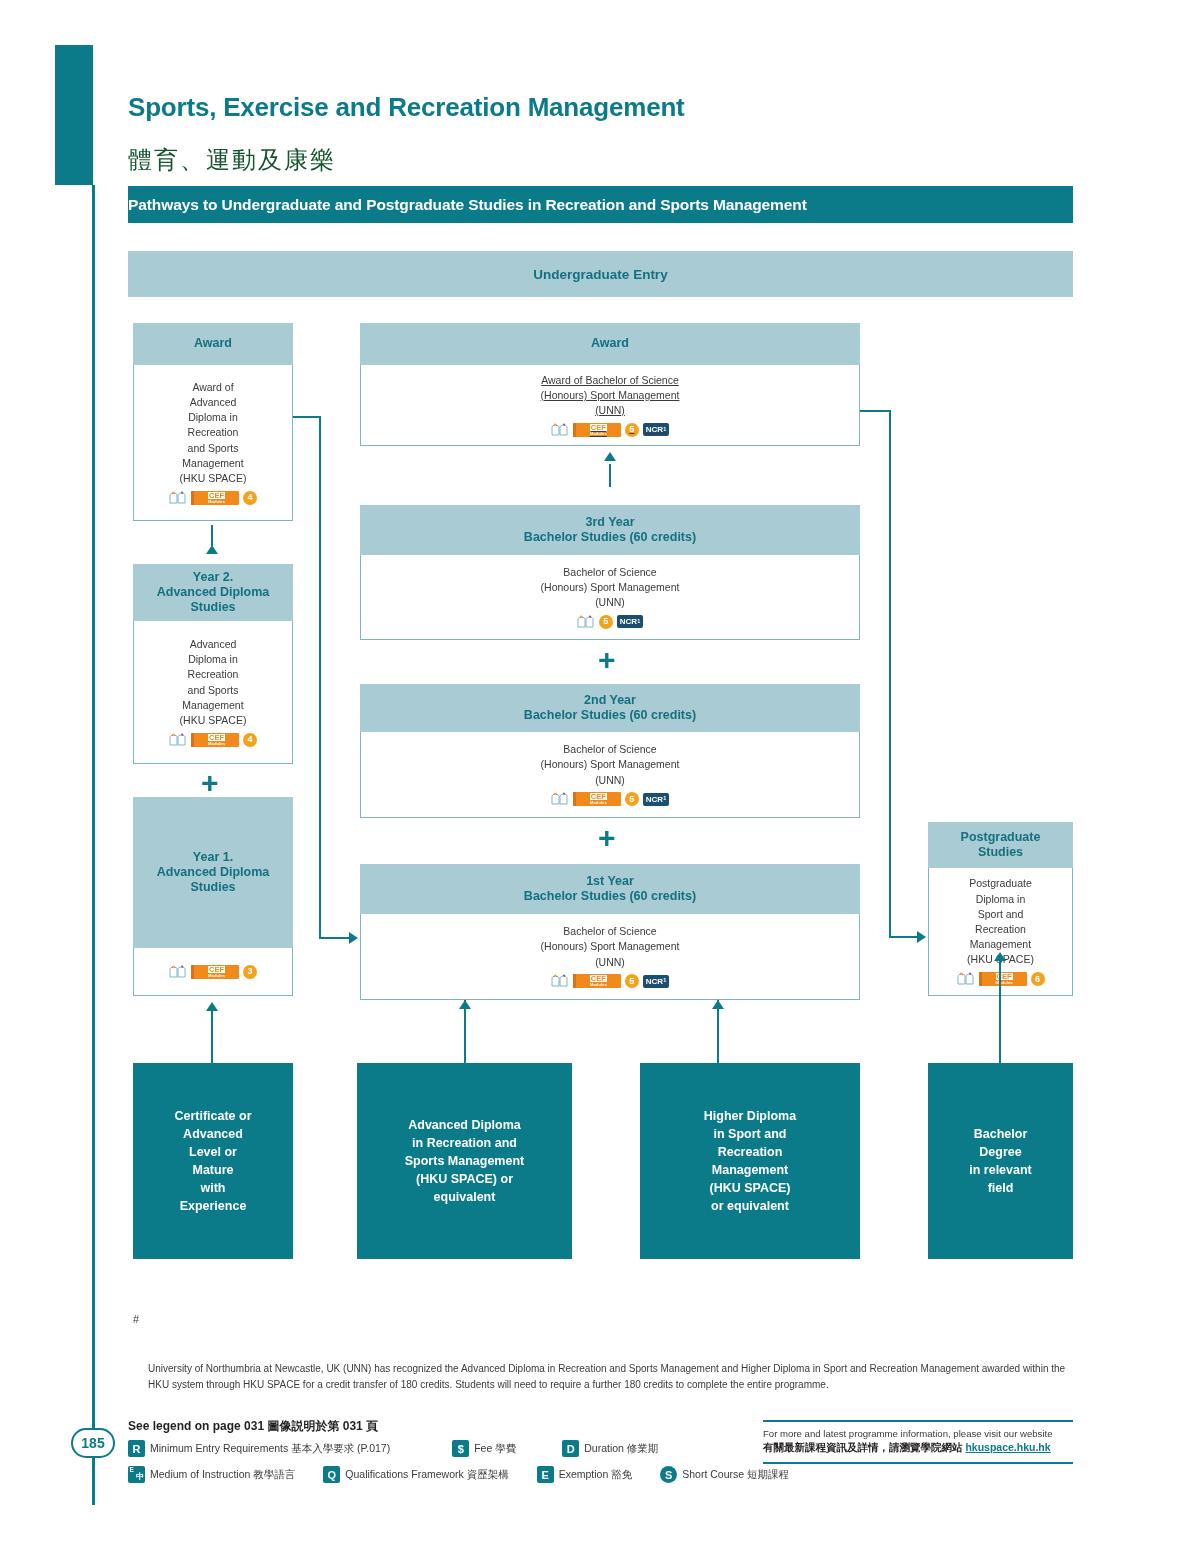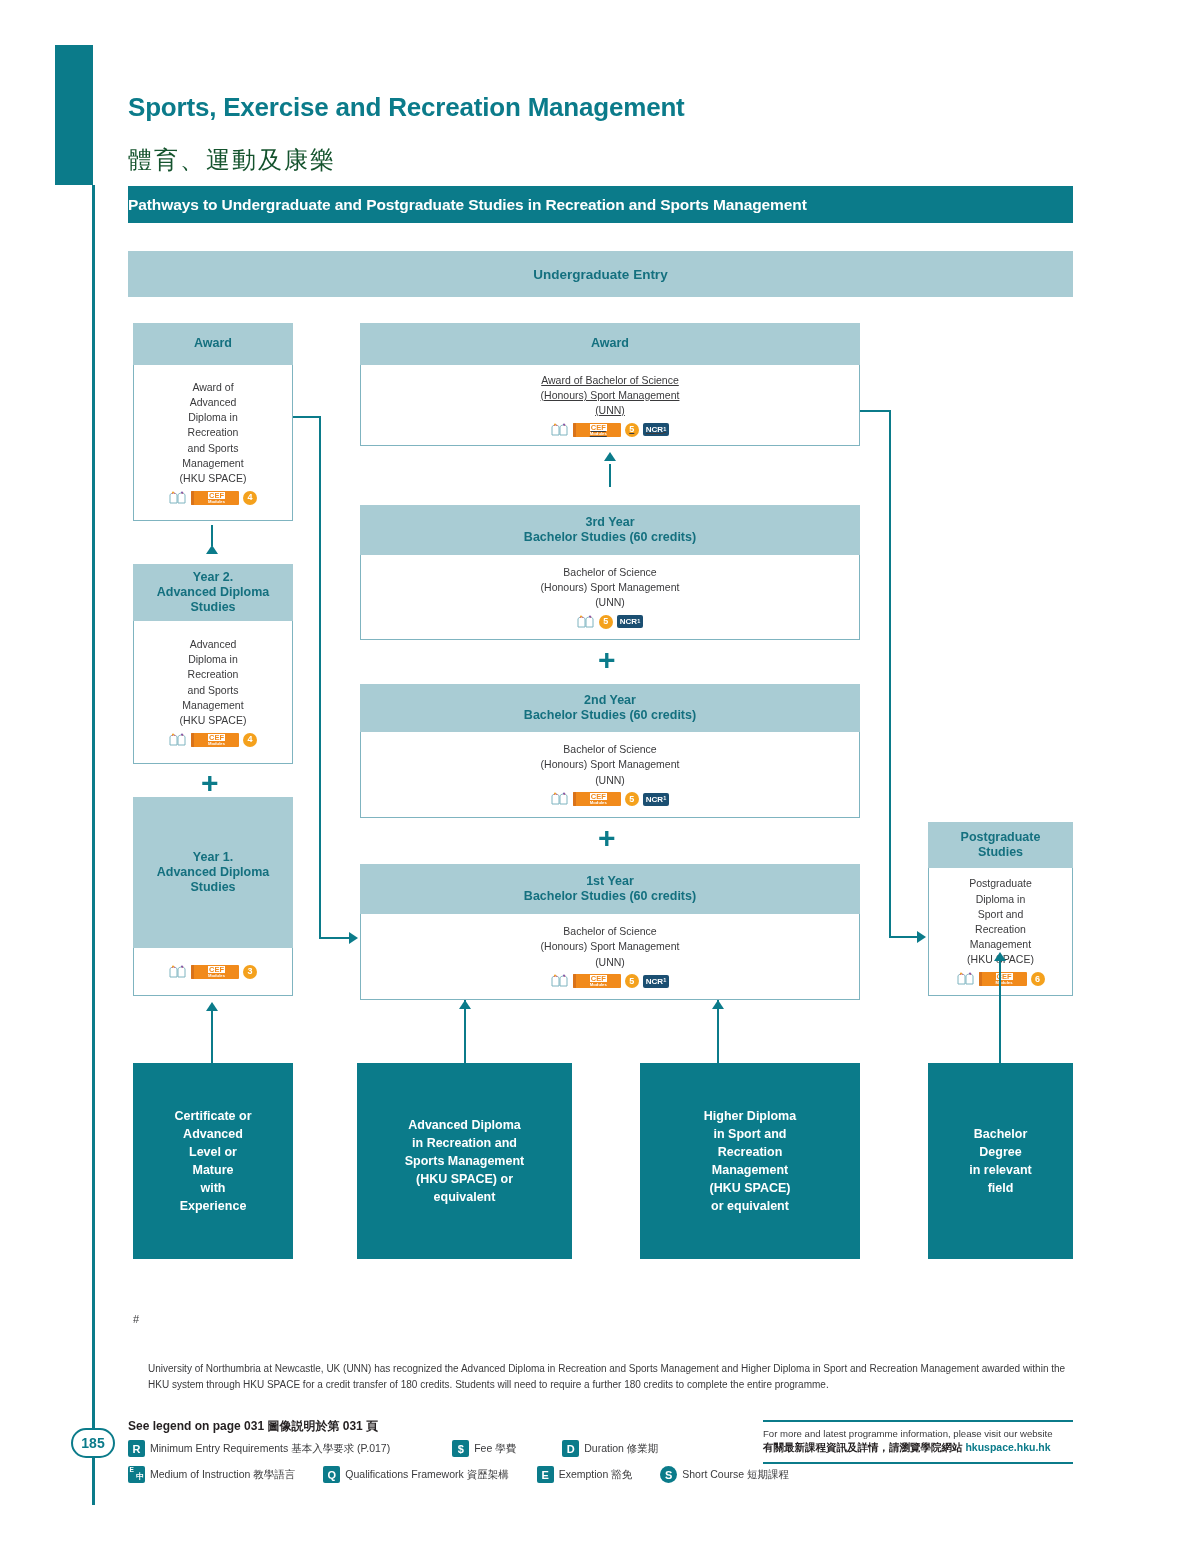--- a/index.html
+++ b/index.html
@@ -144,21 +144,21 @@
   .lg-ic.moi .c { position:absolute; right:1px; bottom:1px; font-size:8px; }
   .lg-tx { font-size:10.5px; color:#3a3a3c; white-space:nowrap; }
 
   .promo {
     position:absolute; left:763px; top:1420px; width:310px;
     border-top:2.5px solid #0b7b8a; border-bottom:2.5px solid #0b7b8a;
     padding:6px 0 7px 0;
   }
   .promo .l1 { font-size:9.6px; color:#3a3a3c; }
   .promo .l2 { font-size:10.5px; font-weight:bold; color:#231f20; margin-top:2px; }
-  .promo .l2 .url { color:#0b7b8a; }
+  .promo .l2 .url { color:#0b7b8a;text-decoration:underline; }
 </style>
 </head>
 <body>
 
 <div class="spine-bar"></div>
 <div class="spine-line"></div>
 
 <div class="page-num">185</div>
 
 <div class="title-en">Sports, Exercise and Recreation Management</div>

